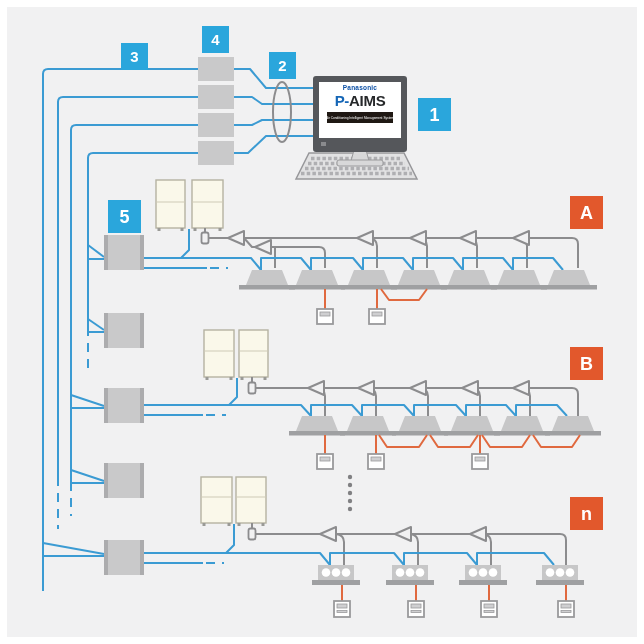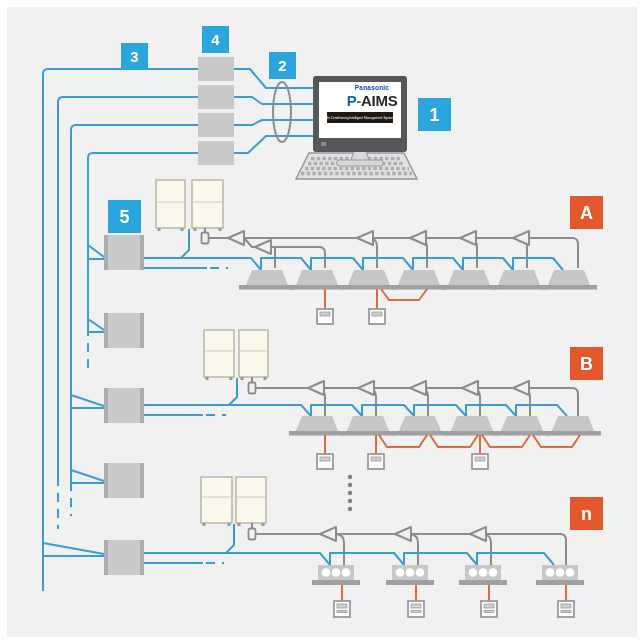--- a/index.html
+++ b/index.html
@@ -14,21 +14,21 @@
   }
   html,body{margin:0;padding:0;background:#ffffff;}
   .stage{position:relative;width:644px;height:644px;background:#ffffff;overflow:hidden;
          font-family:"Liberation Sans",sans-serif;}
   .stage svg{position:absolute;left:0;top:0;}
   .badge{position:absolute;display:flex;align-items:center;justify-content:center;
          background:var(--accent-blue);color:#fff;font-weight:bold;line-height:1;}
   .badge.orange{background:var(--accent-orange);}
   .sm{width:27px;height:27px;font-size:15px;}
   .lg{width:33px;height:33px;font-size:18px;}
-  .screen-text{position:absolute;left:331px;top:84px;width:82px;text-align:center;}
+  .screen-text{position:absolute;left:319px;top:84px;width:82px;text-align:center;}
   .brand{font-size:6.5px;font-weight:bold;color:#0B4FA5;letter-spacing:.2px;}
   .product{margin-top:1px;font-size:15px;font-weight:bold;letter-spacing:-.3px;color:#26282A;}
   .product .pfx{color:#1566B6;}
   .tagbar{position:absolute;left:327px;top:112px;width:66px;height:11px;background:#1F1813;
           display:flex;align-items:center;justify-content:center;}
   .tagbar span{color:#fff;font-size:3.2px;white-space:nowrap;}
   .bl{stroke:var(--line-blue);stroke-width:2;fill:none;stroke-linejoin:round;}
   .bld{stroke:var(--line-blue);stroke-width:2;fill:none;stroke-dasharray:9 7;}
   .gp{stroke:var(--pipe-gray);stroke-width:2;fill:none;stroke-linejoin:round;}
   .ow{stroke:var(--wire-orange);stroke-width:2;fill:none;stroke-linejoin:round;}

